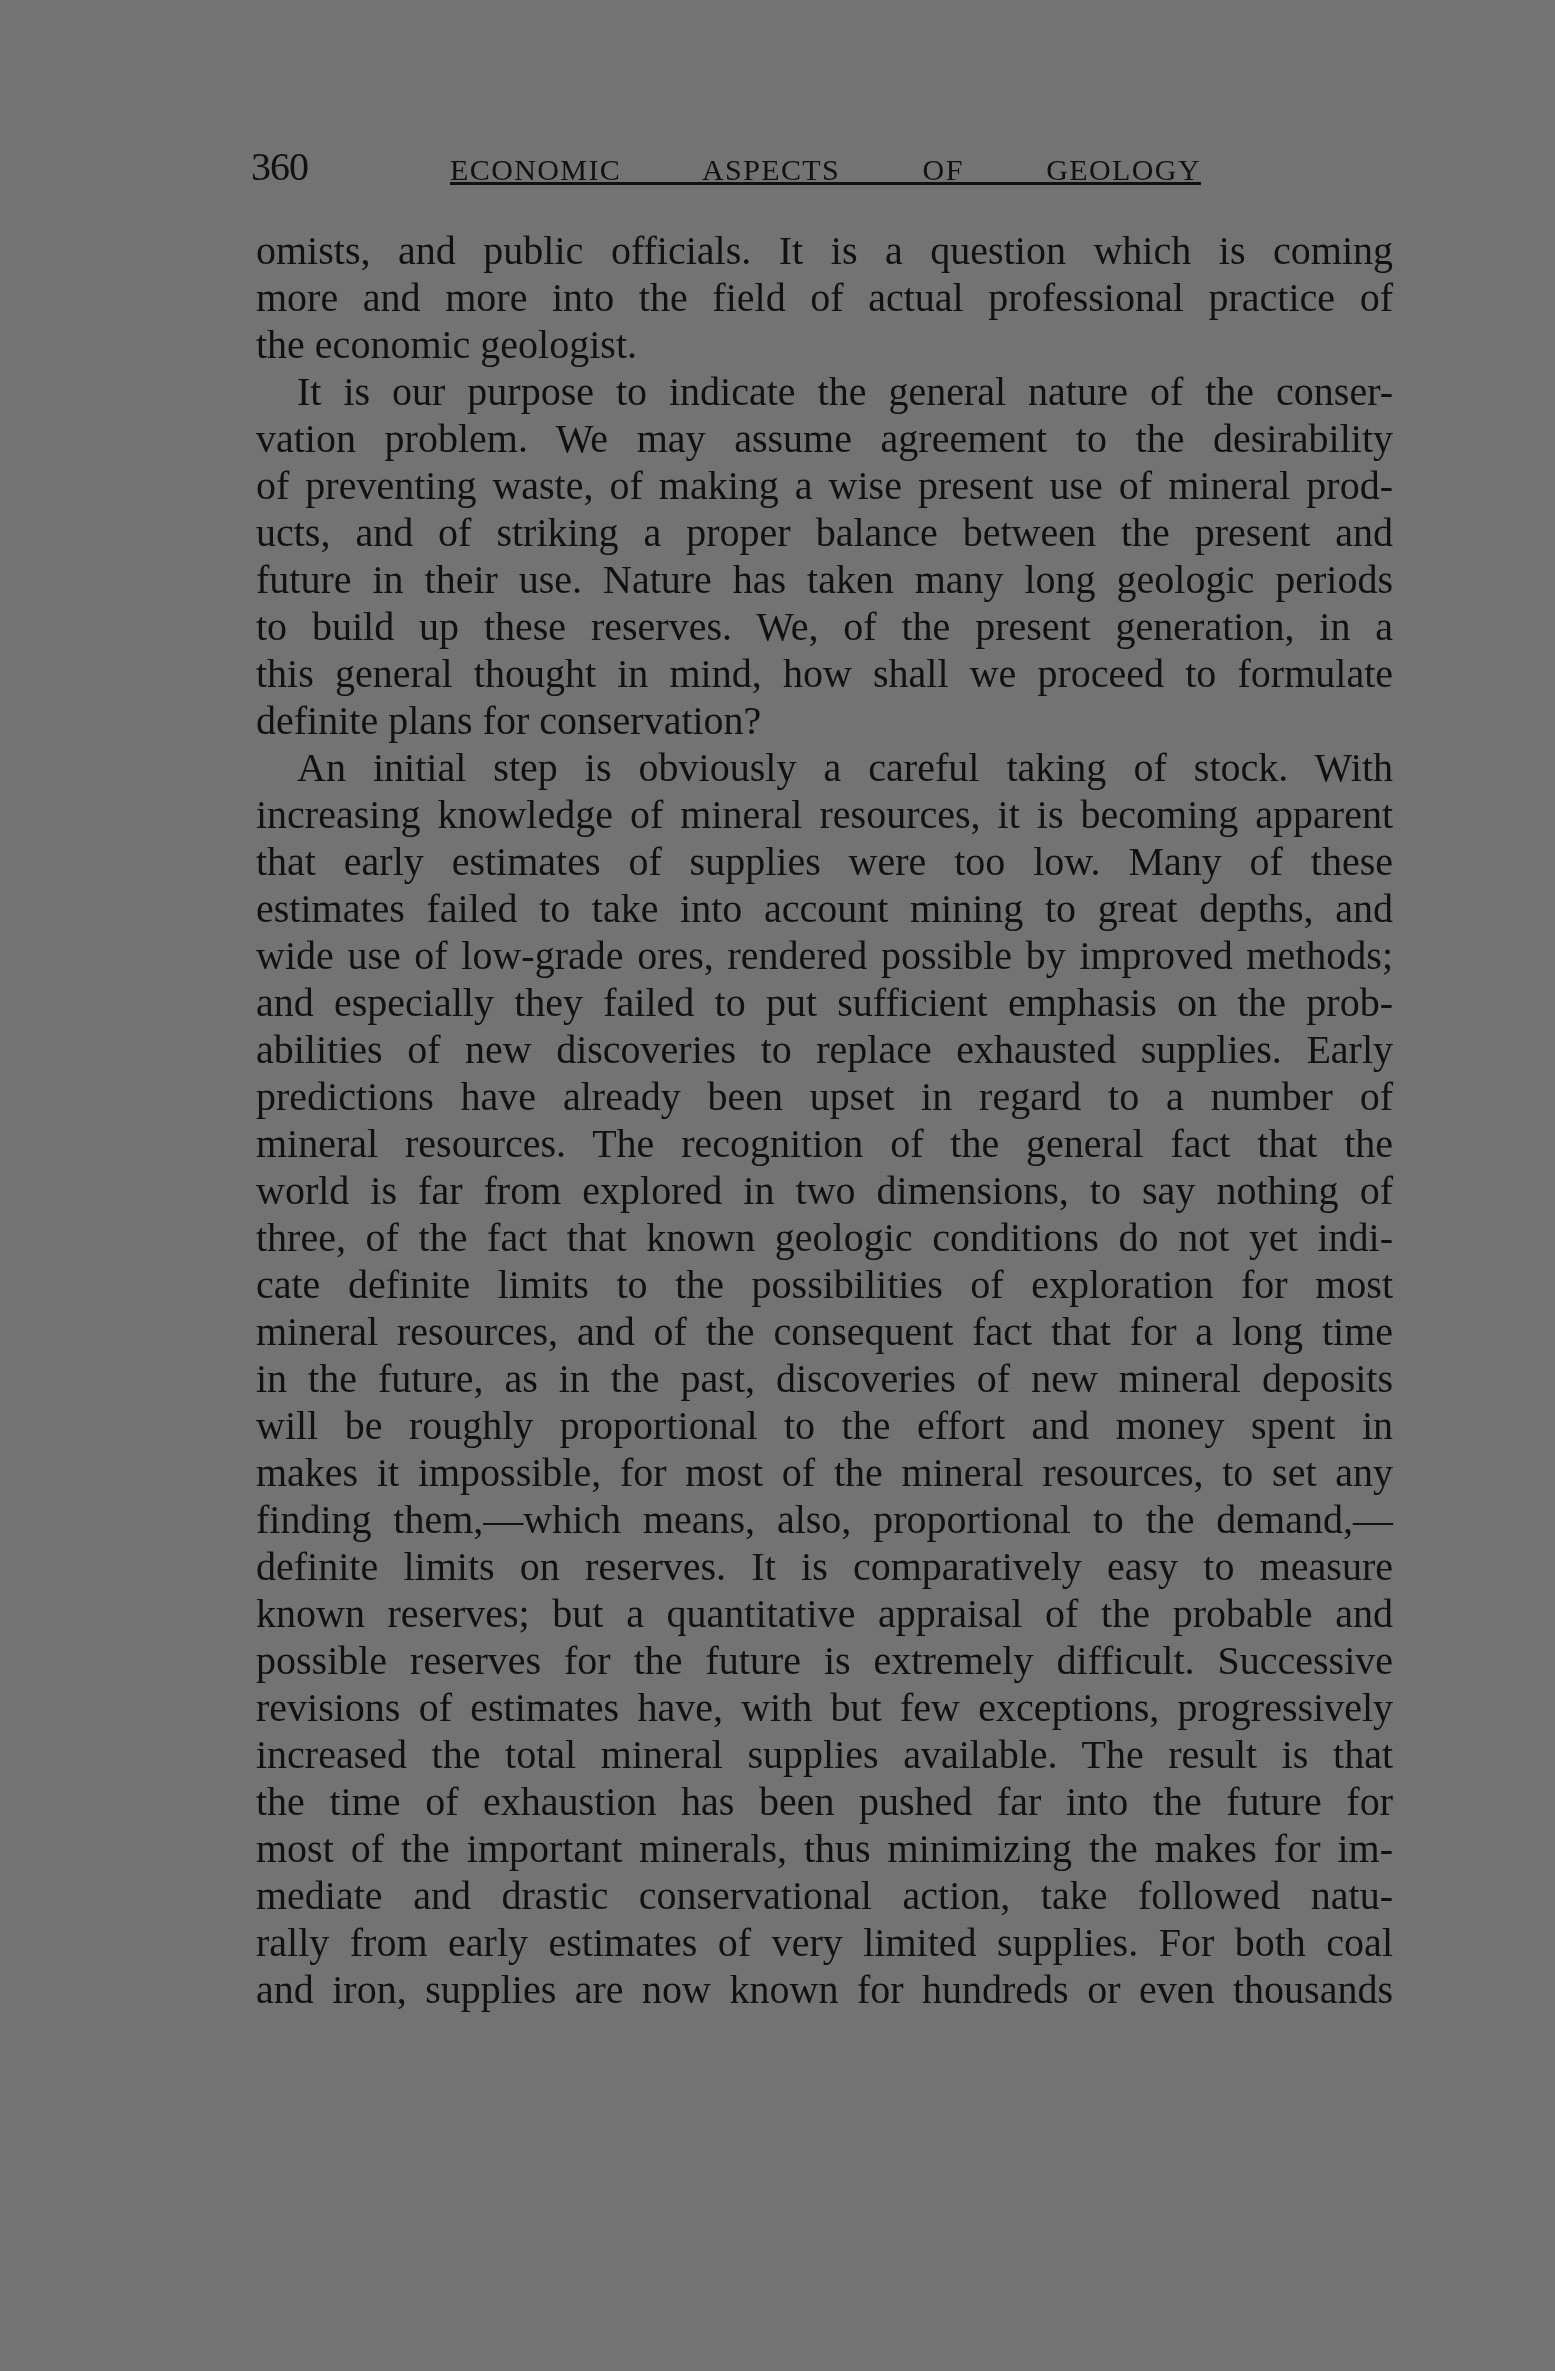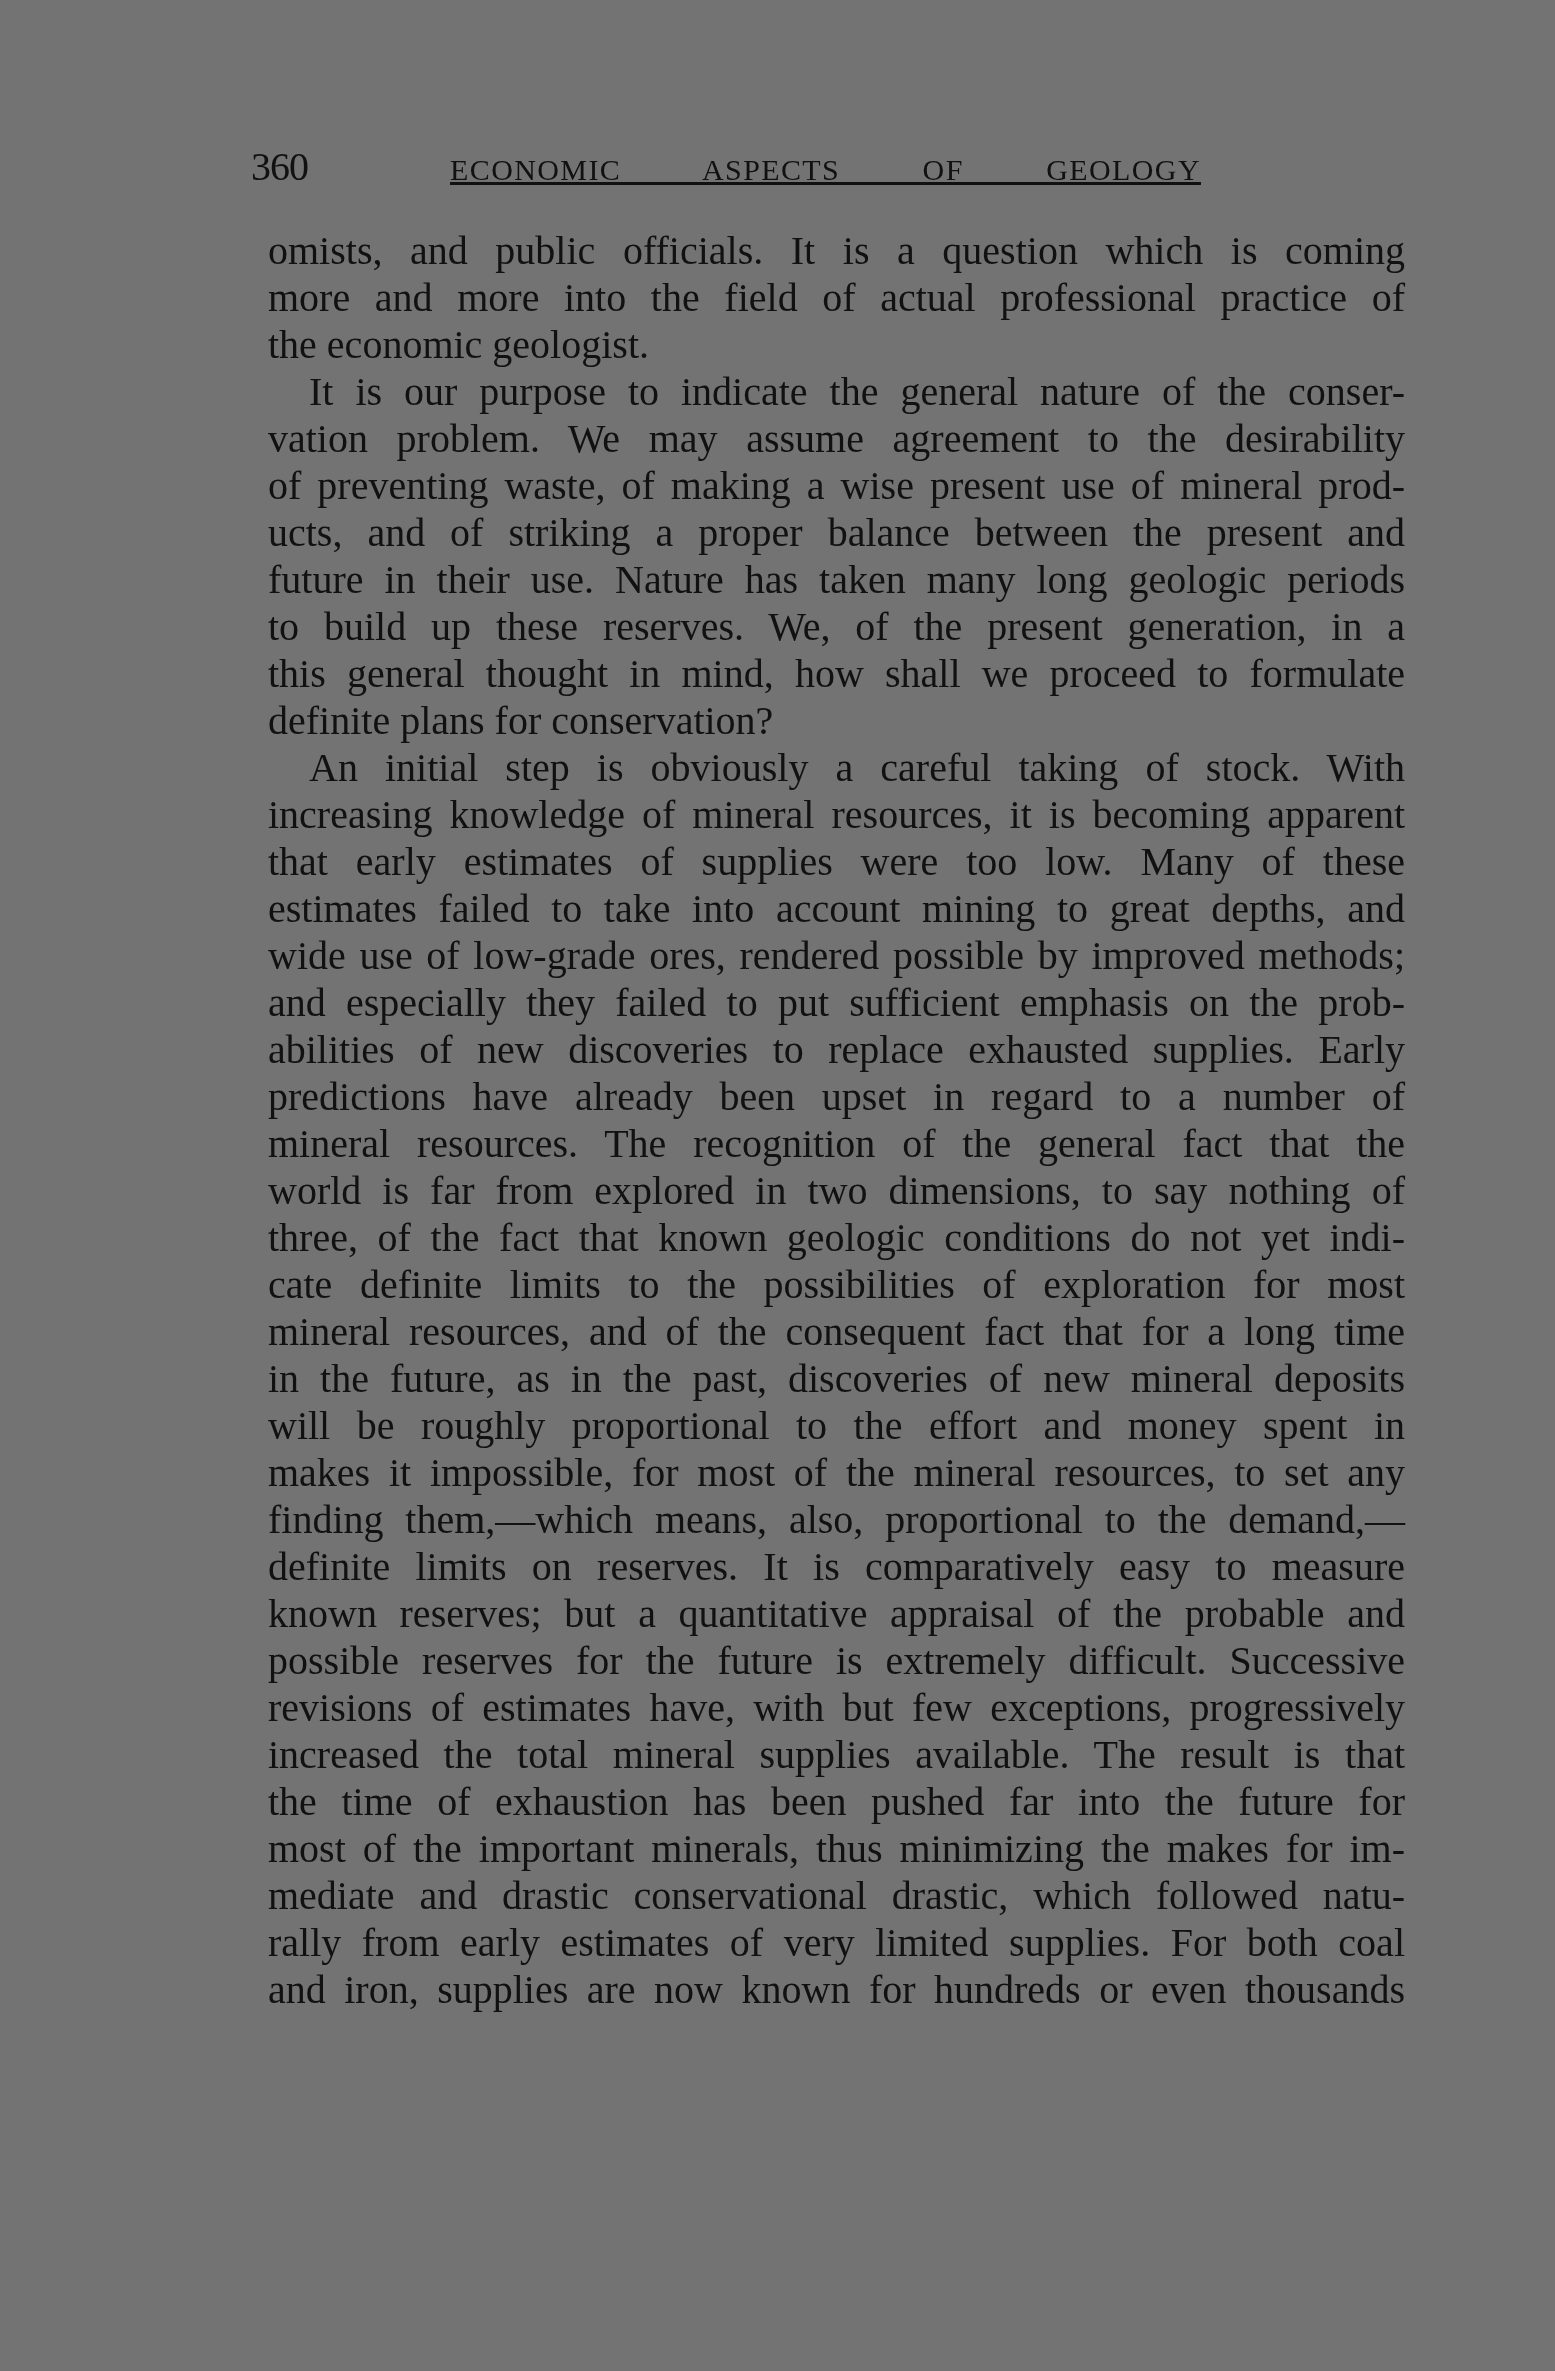--- a/index.html
+++ b/index.html
@@ -50,21 +50,20 @@
     white-space: nowrap;
     text-decoration: underline;
   }
   .body-text {
     position: absolute;
     left: 256px;
     top: 227px;
     width: 1137px;
     font-size: 40px;
     line-height: 47px;
-    margin-left: 12px;
   }
   .line {
     display: block;
     height: 47px;
     white-space: nowrap;
     text-align: justify;
     text-align-last: justify;
     overflow: visible;
   }
   .line.indent {
@@ -122,20 +121,20 @@
       <span class="line">will be roughly proportional to the effort and money spent in</span>
       <span class="line">makes it impossible, for most of the mineral resources, to set any</span>
       <span class="line">finding them,—which means, also, proportional to the demand,—</span>
       <span class="line">definite limits on reserves. It is comparatively easy to measure</span>
       <span class="line">known reserves; but a quantitative appraisal of the probable and</span>
       <span class="line">possible reserves for the future is extremely difficult. Successive</span>
       <span class="line">revisions of estimates have, with but few exceptions, progressively</span>
       <span class="line">increased the total mineral supplies available. The result is that</span>
       <span class="line">the time of exhaustion has been pushed far into the future for</span>
       <span class="line">most of the important minerals, thus minimizing the makes for im-</span>
-      <span class="line">mediate and drastic conservational drastic, which followed natu-</span>
+      <span class="line">mediate and drastic conservational action, take followed natu-</span>
       <span class="line">rally from early estimates of very limited supplies. For both coal</span>
       <span class="line">and iron, supplies are now known for hundreds or even thousands</span>
     </div>
   </div>
 
 </div>
 
 
 </body></html>

